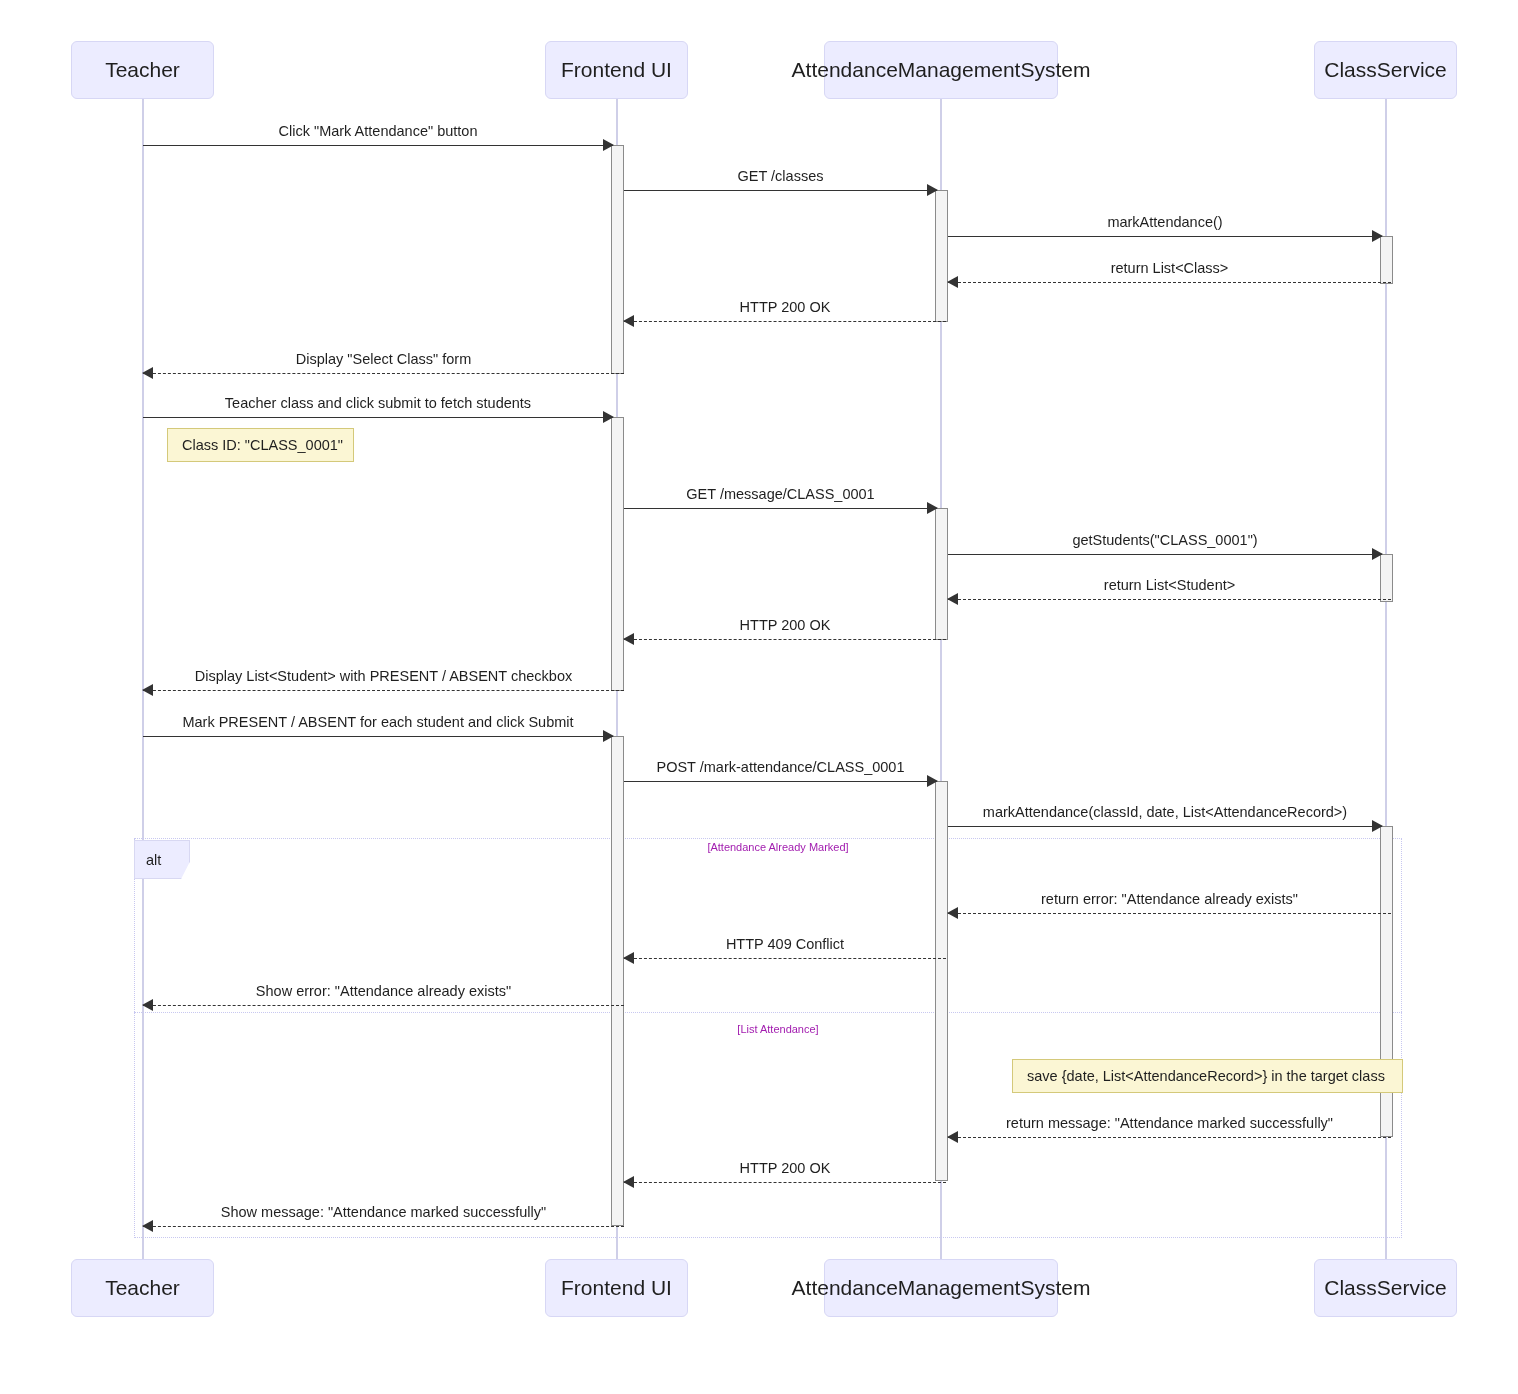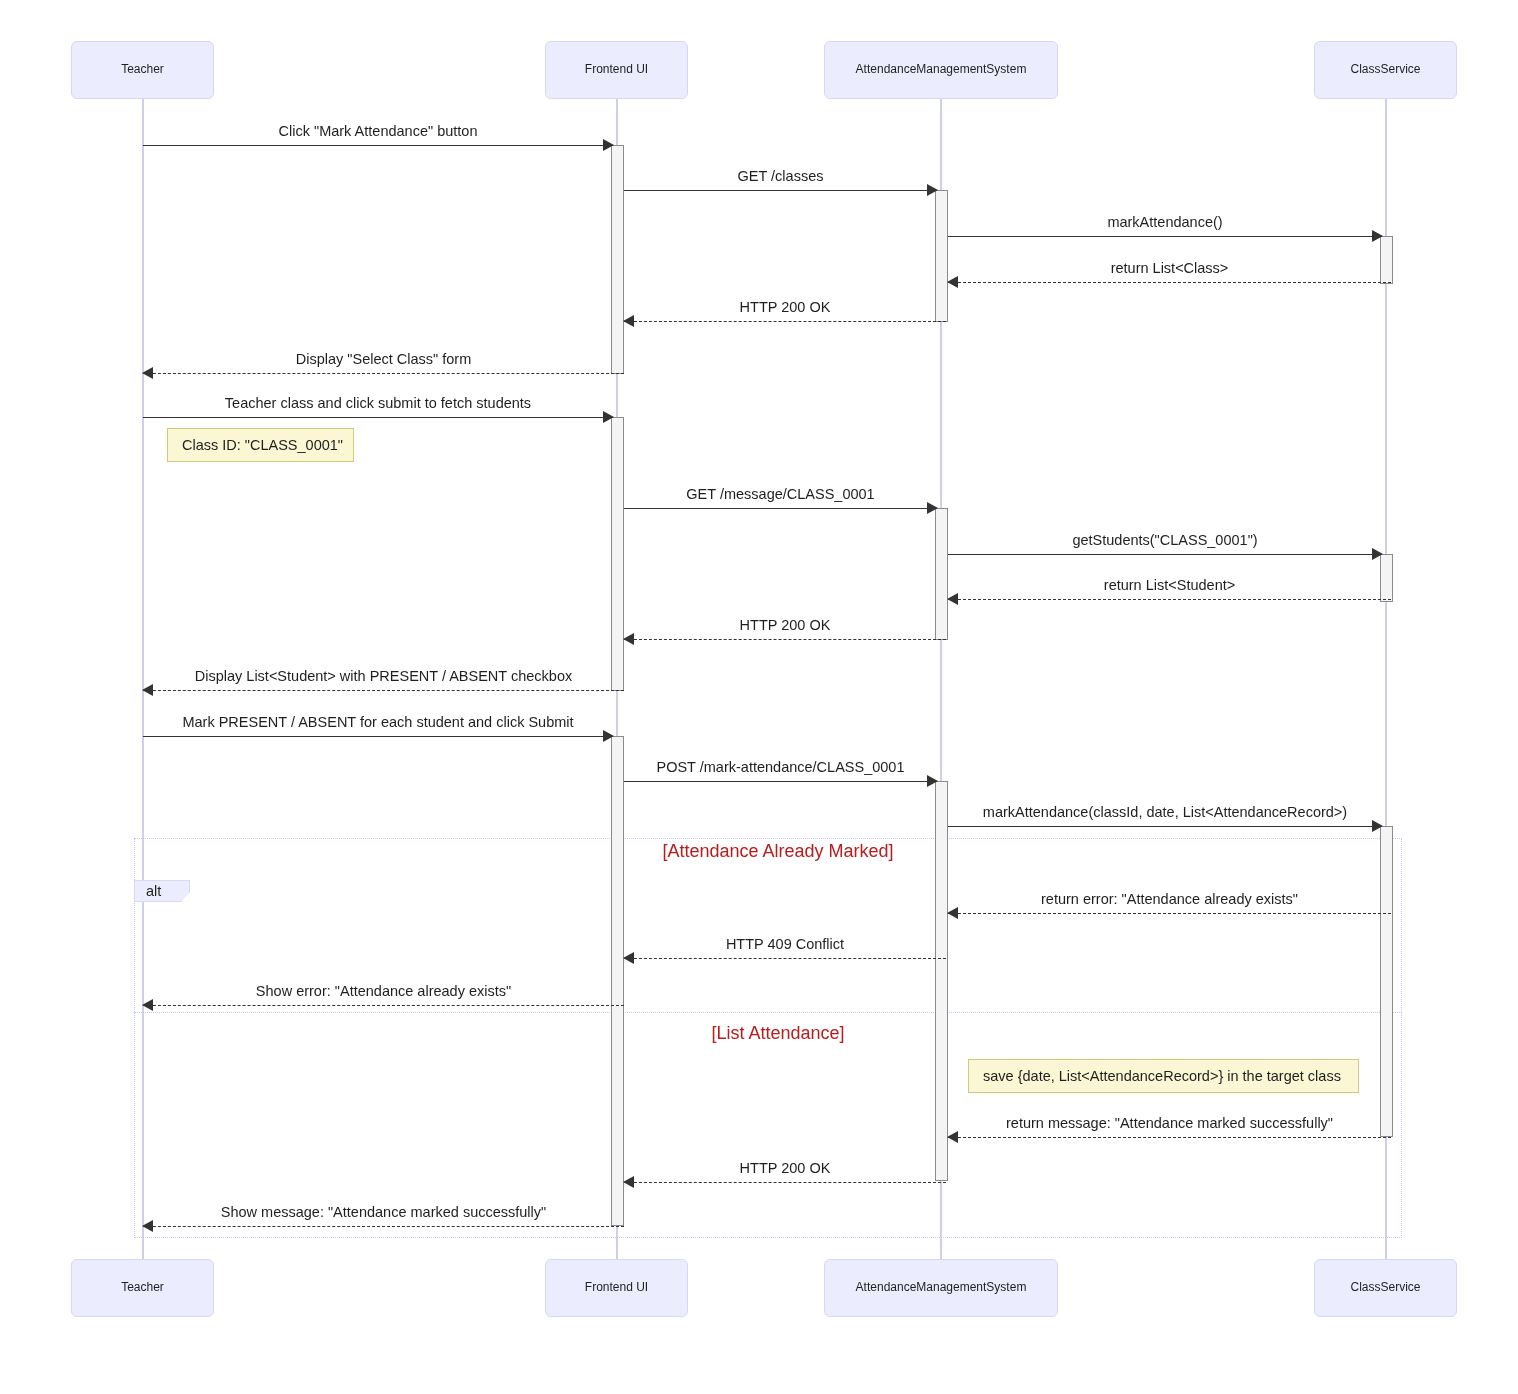--- a/index.html
+++ b/index.html
@@ -23,21 +23,21 @@
   .participant {
     position: absolute;
     box-sizing: border-box;
     background: #ECECFF;
     border: 1px solid #d7d7f5;
     border-radius: 6px;
     display: flex;
     align-items: center;
     justify-content: center;
     color: #1f1f1f;
-    font-size: 12px;
+    font-size: 21px;
     line-height: 1.1;
     white-space: nowrap;
   }
 
   
   .lifeline {
     position: absolute;
     width: 2px;
     background: #CFCFE8;
   }
@@ -130,22 +130,22 @@
     align-items: center;
     padding-left: 11px;
     font-size: 14.5px;
     color: #1f1f1f;
     -webkit-clip-path: polygon(0 0, 100% 0, 100% 55%, 84% 100%, 0 100%);
     clip-path: polygon(0 0, 100% 0, 100% 55%, 84% 100%, 0 100%);
   }
   .frag-cond {
     position: absolute;
     text-align: center;
-    font-size: 18px;
-    color: #b91c1c;
+    font-size: 11px;
+    color: #a21caf;
     white-space: nowrap;
   }
 </style>
 </head>
 <body>
 
 <div id="diagram">
 
   <div class="lifeline" style="left:142px; top:99px; height:1164px;"></div>
   <div class="lifeline" style="left:616px; top:99px; height:1164px;"></div>
@@ -160,21 +160,21 @@
   </div>
   <div class="participant" style="left:824px; top:41px; width:234px; height:58px;">
     <span>AttendanceManagementSystem</span>
   </div>
   <div class="participant" style="left:1314px; top:41px; width:143px; height:58px;">
     <span>ClassService</span>
   </div>
 
   <div class="frag" style="left:134px; top:838px; width:1268px; height:400px;"></div>
   <div class="frag-divider" style="left:134px; top:1012px; width:1268px;"></div>
-  <div class="frag-tag" style="left:134px; top:880px; width:56px; height:22px;">
+  <div class="frag-tag" style="left:134px; top:840px; width:56px; height:39px;">
     <span>alt</span>
   </div>
   <div class="frag-cond" style="left:616px; top:841px; width:324px;">
     <span>[Attendance Already Marked]</span>
   </div>
   <div class="frag-cond" style="left:616px; top:1023px; width:324px;">
     <span>[List Attendance]</span>
   </div>
 
   <div class="activation" style="left:611px; top:145px;  height:229px;"></div>
@@ -294,21 +294,21 @@
     <div class="head left"></div>
     <div class="label">HTTP 409 Conflict</div>
   </div>
 
   <div class="msg dotted" style="left:143px; top:1005px; width:481px;">
     <div class="line"></div>
     <div class="head left"></div>
     <div class="label">Show error: "Attendance already exists"</div>
   </div>
 
-  <div class="note" style="left:968px; top:1059px; width:391px; height:34px;">
+  <div class="note" style="left:1012px; top:1059px; width:391px; height:34px;">
     <span>save {date, List&lt;AttendanceRecord&gt;} in the target class</span>
   </div>
 
   <div class="msg dotted" style="left:948px; top:1137px; width:443px;">
     <div class="line"></div>
     <div class="head left"></div>
     <div class="label">return message: "Attendance marked successfully"</div>
   </div>
 
   <div class="msg dotted" style="left:624px; top:1182px; width:322px;">

